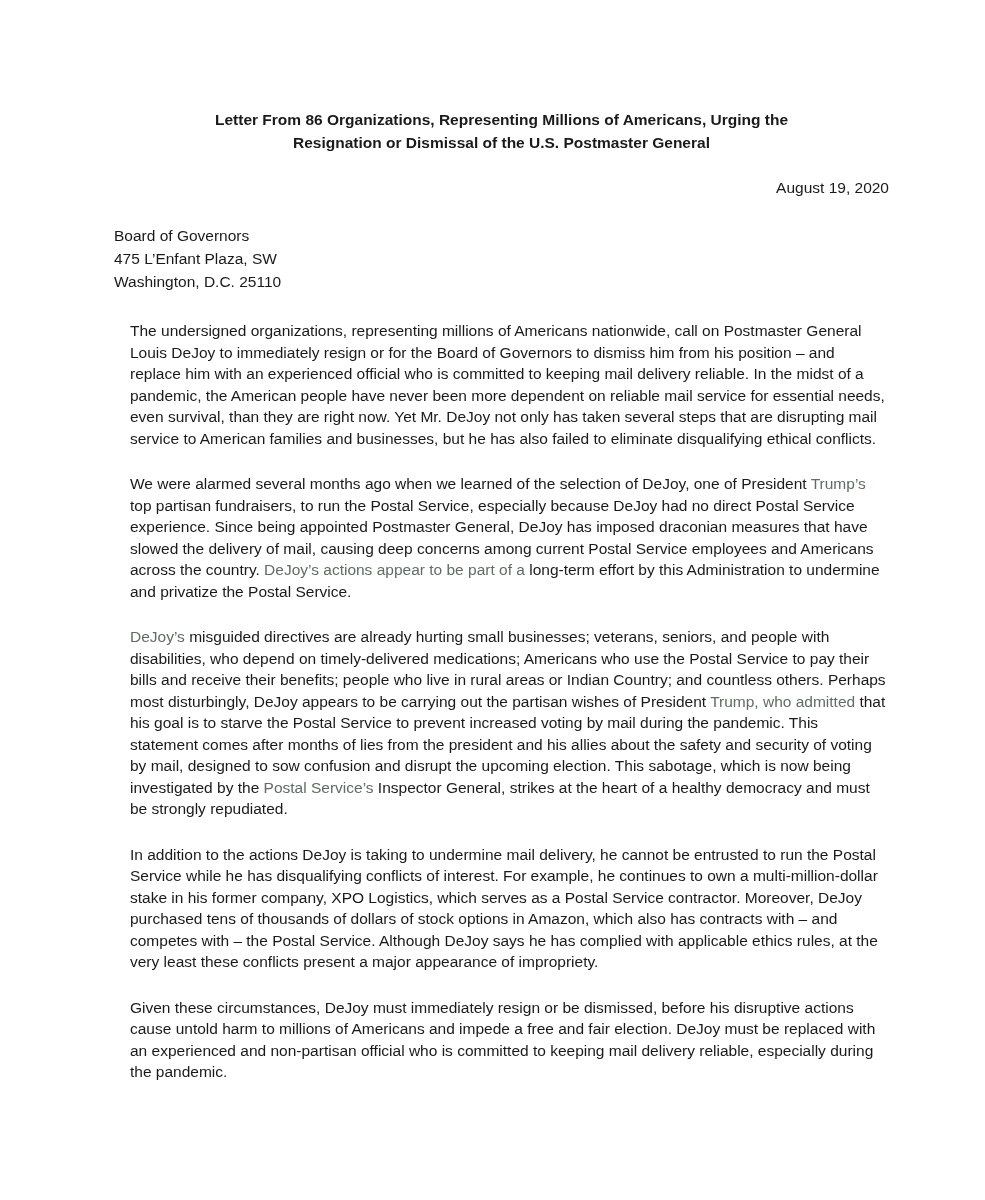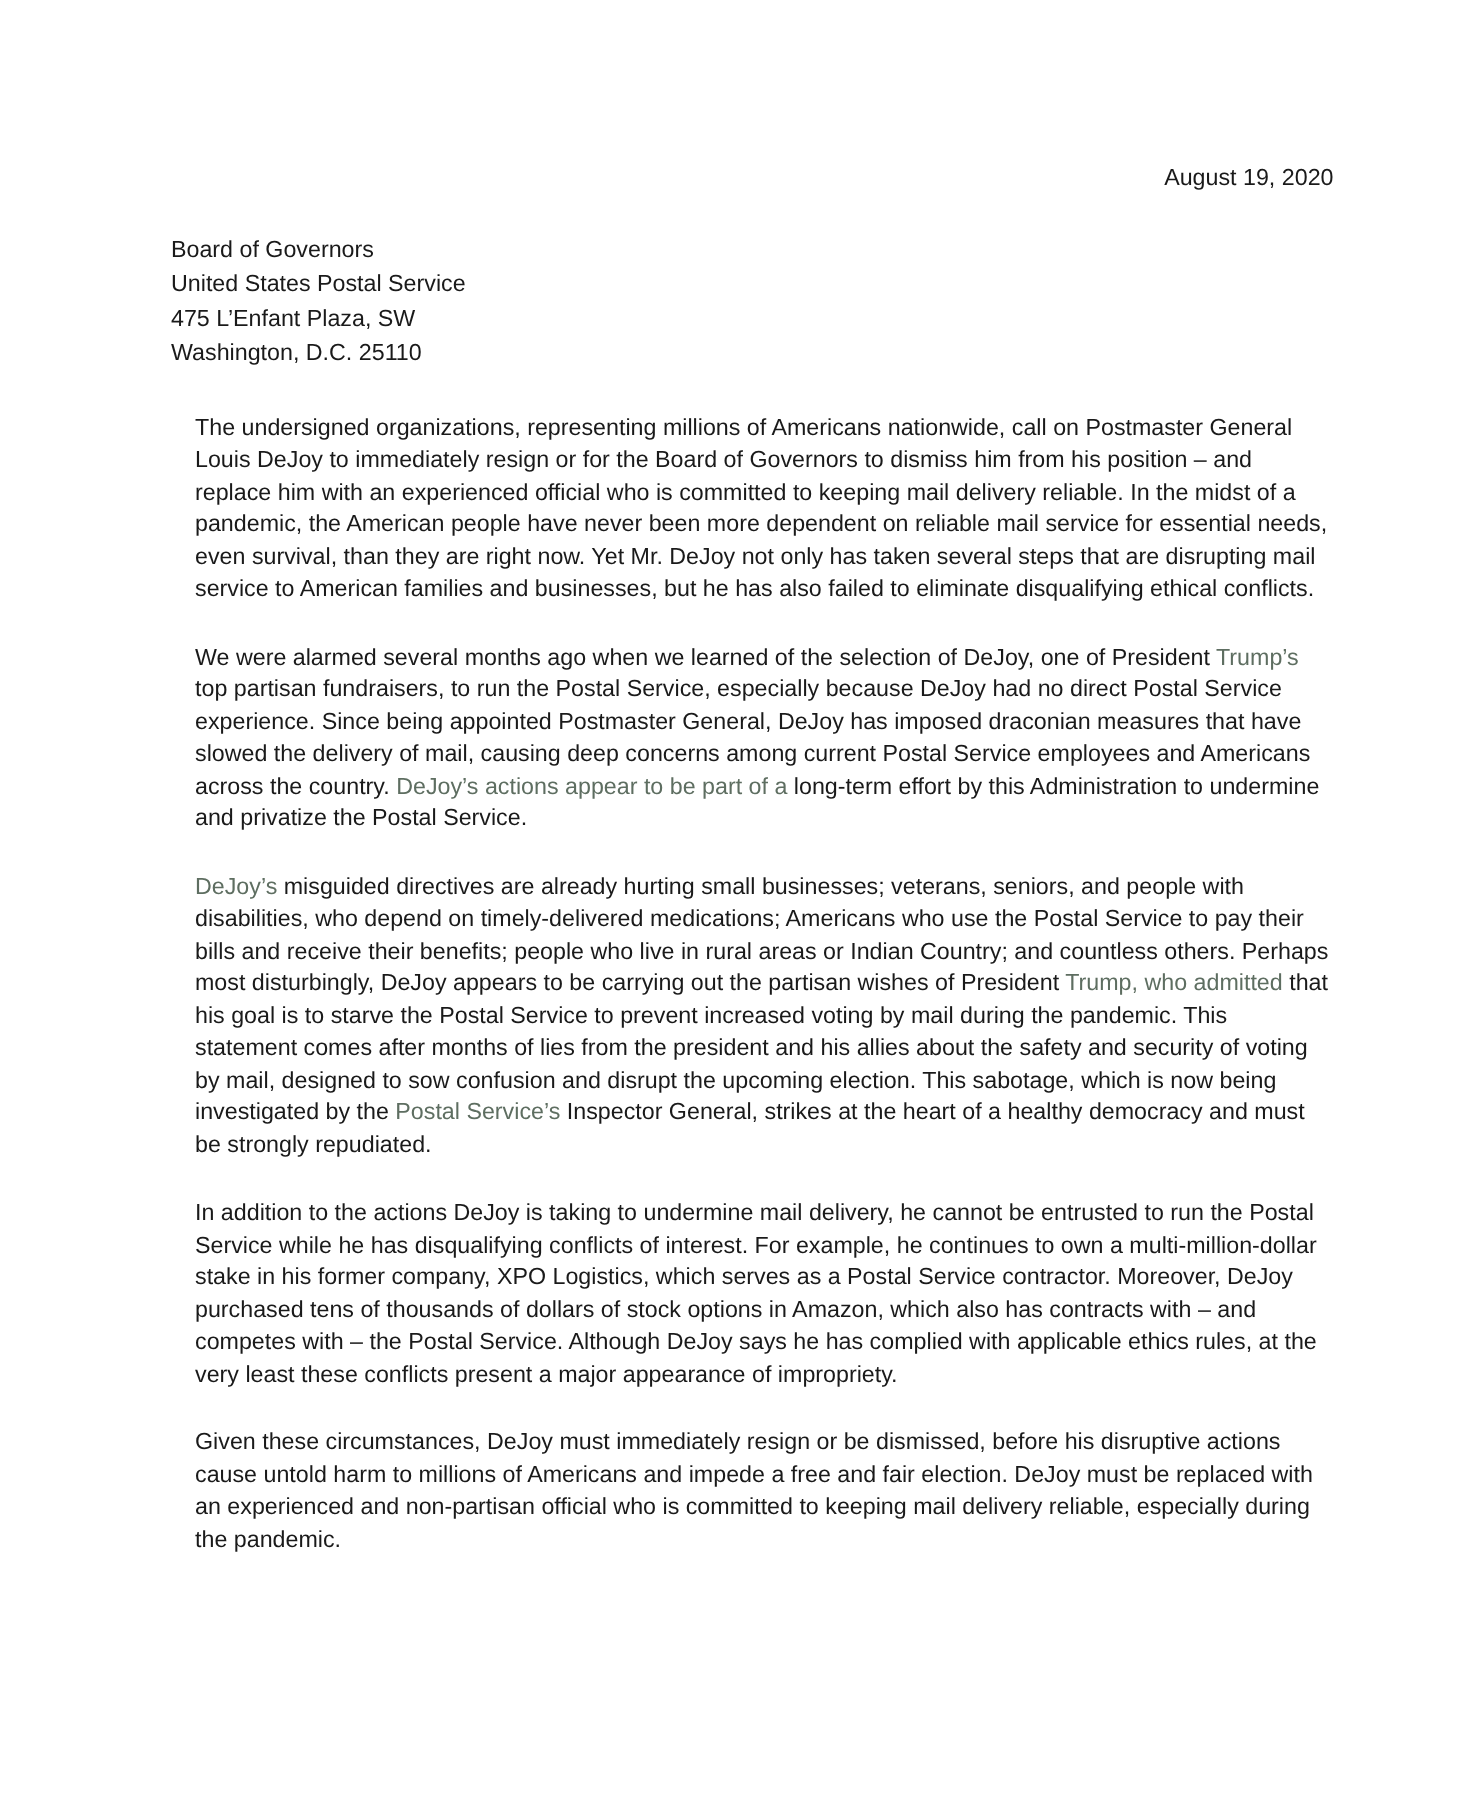--- a/index.html
+++ b/index.html
@@ -40,26 +40,29 @@
   .link{
     color:var(--link-color);
     cursor:pointer;
   }
 </style>
 </head>
 <body>
 
 <div class="page">
 
+  <div class="title">
+    <div>Letter From 86 Organizations, Representing Millions of Americans, Urging the</div>
+    <div>Resignation or Dismissal of the U.S. Postmaster General</div>
+  </div>
 
   <div class="date-line">August 19, 2020</div>
 
   <div class="address">
     <div>Board of Governors</div>
-    <div>United States Postal Service</div>
     <div>475 L’Enfant Plaza, SW</div>
     <div>Washington, D.C. 25110</div>
   </div>
 
   <p class="body-para">
     <span>The undersigned organizations, representing millions of Americans nationwide, call on Postmaster General Louis DeJoy to immediately resign or for the Board of Governors to dismiss him from his position – and replace him with an experienced official who is committed to keeping mail delivery reliable. In the midst of a pandemic, the American people have never been more dependent on reliable mail service for essential needs, even survival, than they are right now. Yet Mr. DeJoy not only has taken several steps that are disrupting mail service to American families and businesses, but he has also failed to eliminate disqualifying ethical conflicts.</span>
   </p>
 
   <p class="body-para">
     <span>We were alarmed several months ago when we learned of the selection of DeJoy, one of President </span><span class="link">Trump’s</span><span> top partisan fundraisers, to run the Postal Service, especially because DeJoy had no direct Postal Service experience. Since being appointed Postmaster General, DeJoy has imposed draconian measures that have slowed the delivery of mail, causing deep concerns among current Postal Service employees and Americans across the country. </span><span class="link">DeJoy’s actions appear to be part of a</span><span> long-term effort by this Administration to undermine and privatize the Postal Service.</span>

